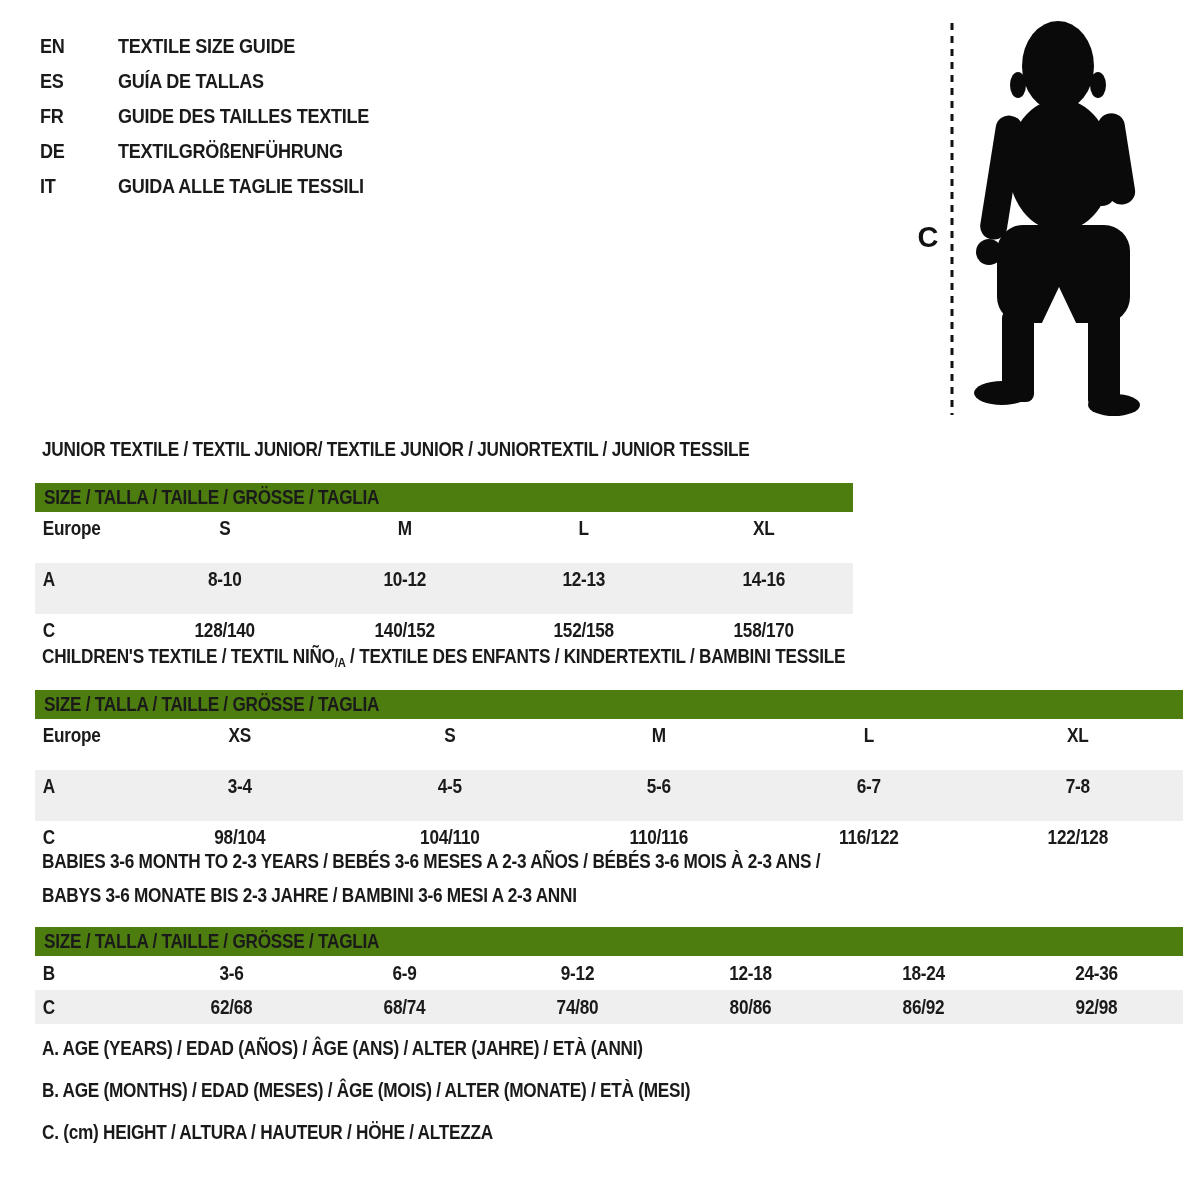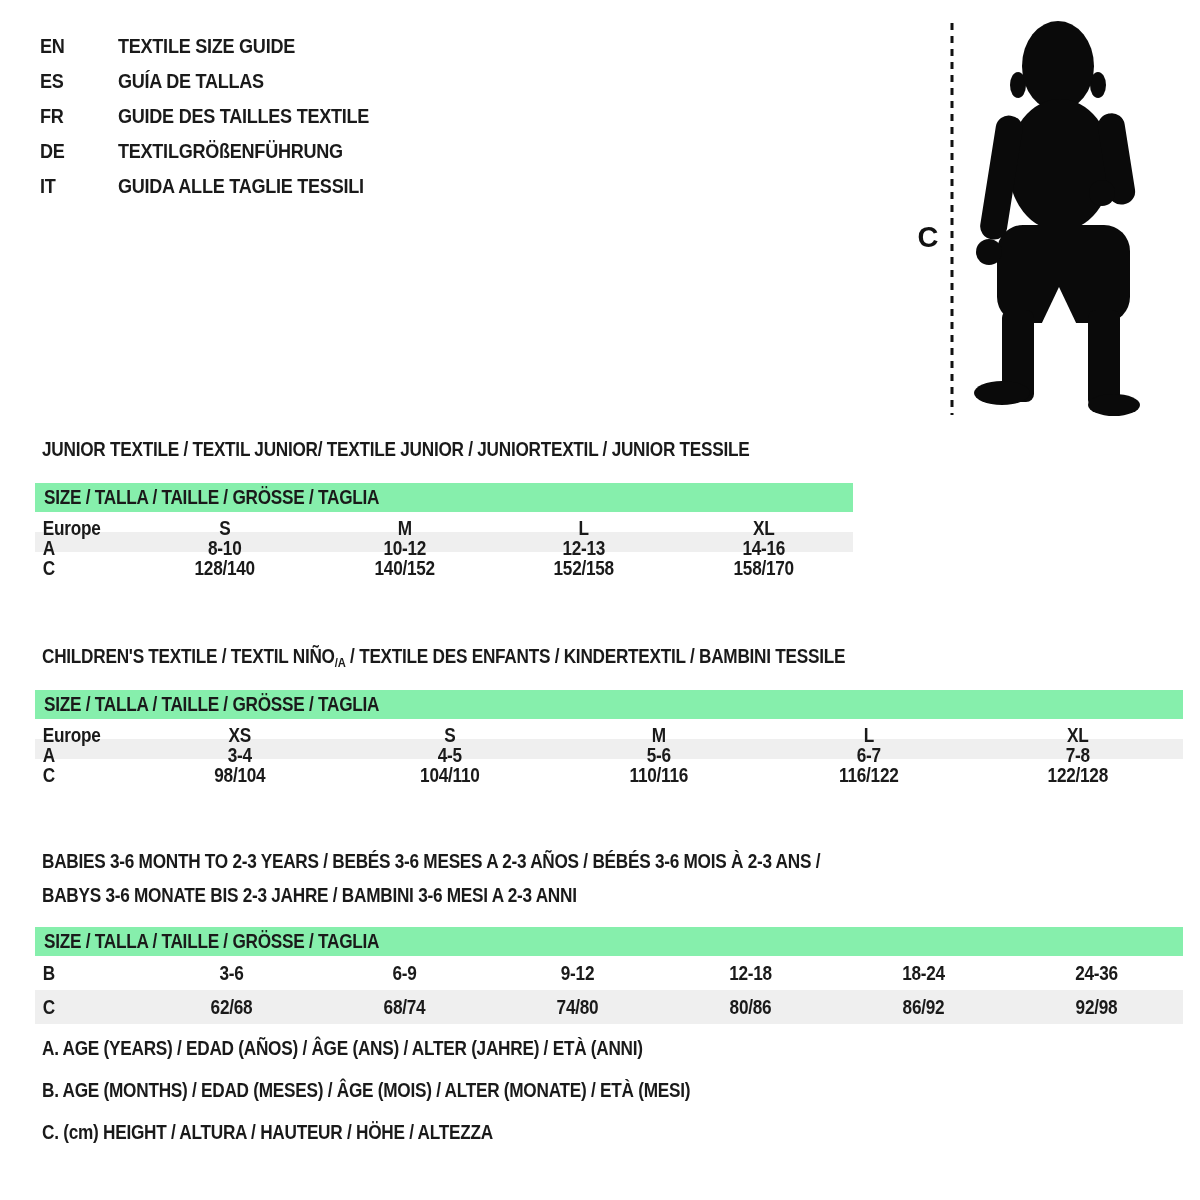--- a/index.html
+++ b/index.html
@@ -25,22 +25,22 @@
   .lang-code  { position:absolute; left:0;    top:0; line-height:35px; }
   .lang-title { position:absolute; left:78px; top:0; line-height:35px; }
 
   
   .sec-title { font-size:20px; font-weight:bold; letter-spacing:-0.3px; height:24px; line-height:24px; }
   .tsub { font-size:13px; vertical-align:-4px; letter-spacing:-0.2px; }
   .legend-line { font-size:20px; font-weight:bold; letter-spacing:-0.3px; height:22px; line-height:22px; margin-bottom:20px; }
 
   
   .stable { font-size:20px; font-weight:bold; letter-spacing:-0.3px; }
-  .thead { height:29px; line-height:29px; background:#86efac; padding-left:9px; }
-  .trow  { display:flex; height:20px; line-height:33px; }
+  .thead { height:29px; line-height:29px; background:#4d7c0f; padding-left:9px; }
+  .trow  { display:flex; height:51px; line-height:33px; }
   .babies-t .trow { height:34px; line-height:34px; }
   .alt   { background:#efefef; }
   .tlabel { width:100px; padding-left:9px; box-sizing:border-box; }
   .babies-t .tlabel { width:110px; }
   .tcell { flex:1; text-align:center; }
 
   
   .figure-svg { left:888px; top:15px; }
 </style>
 </head>

